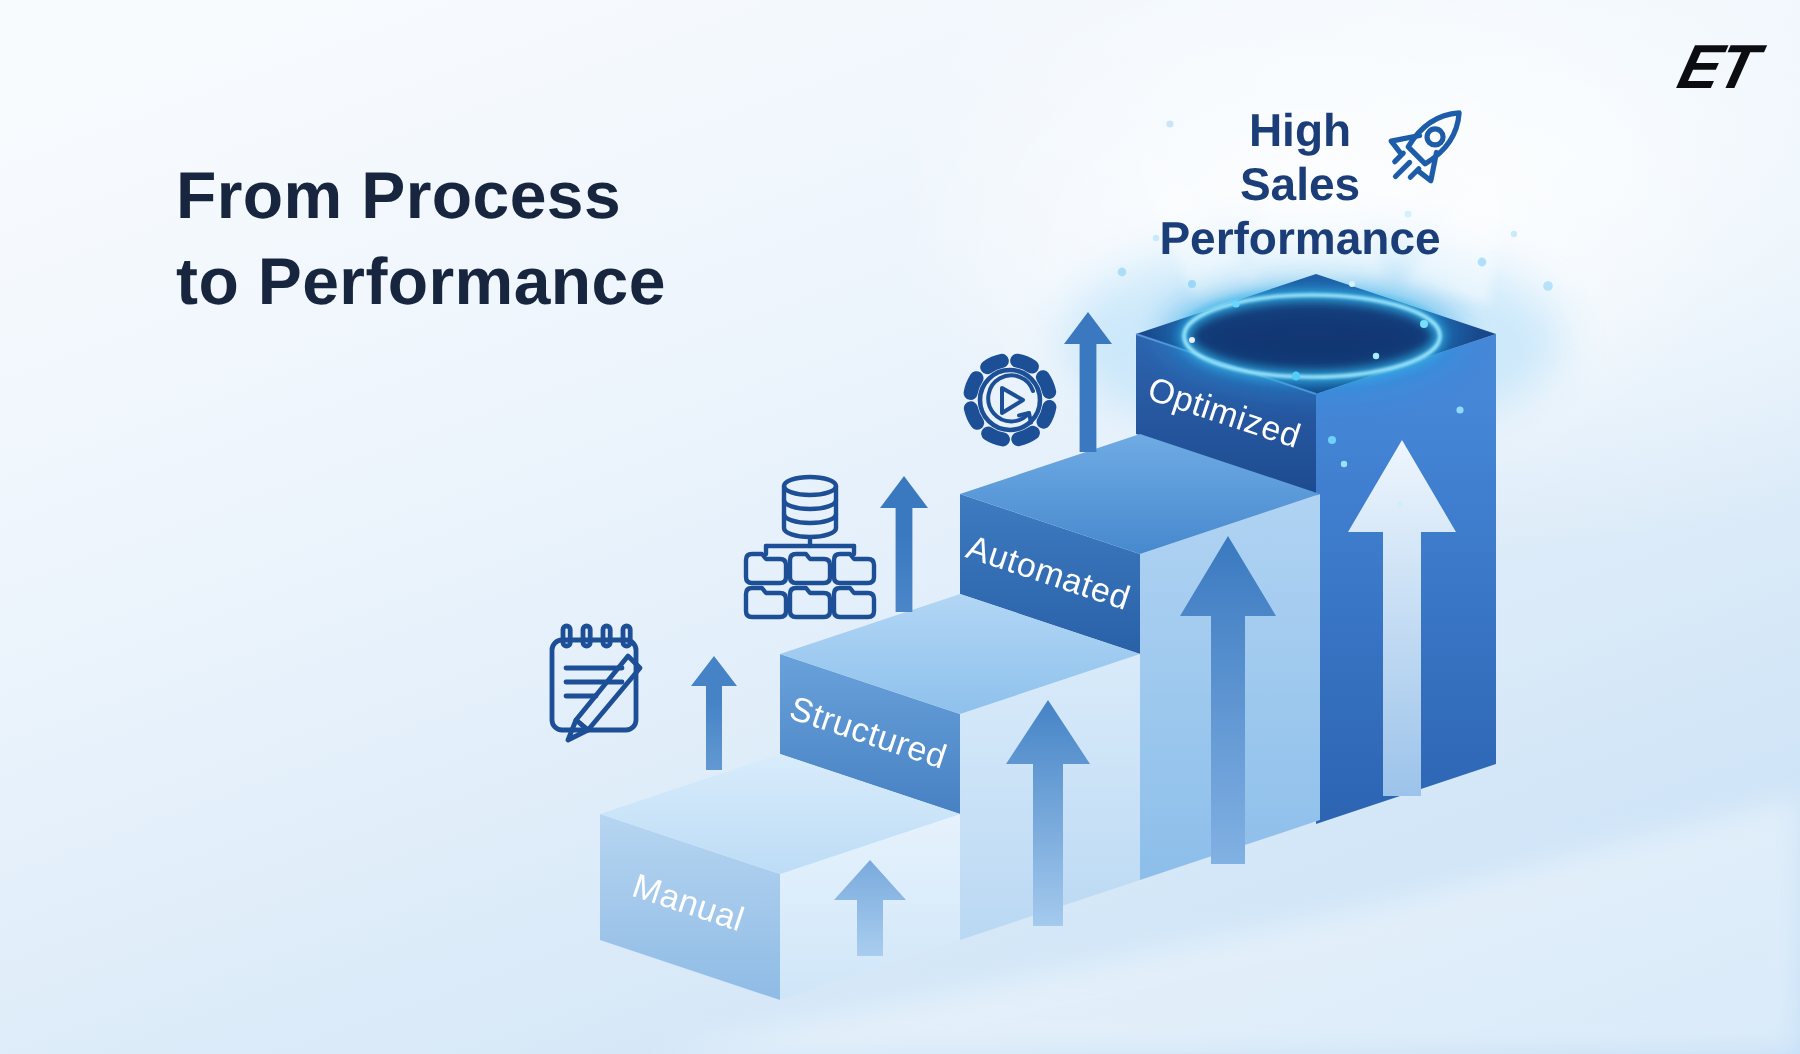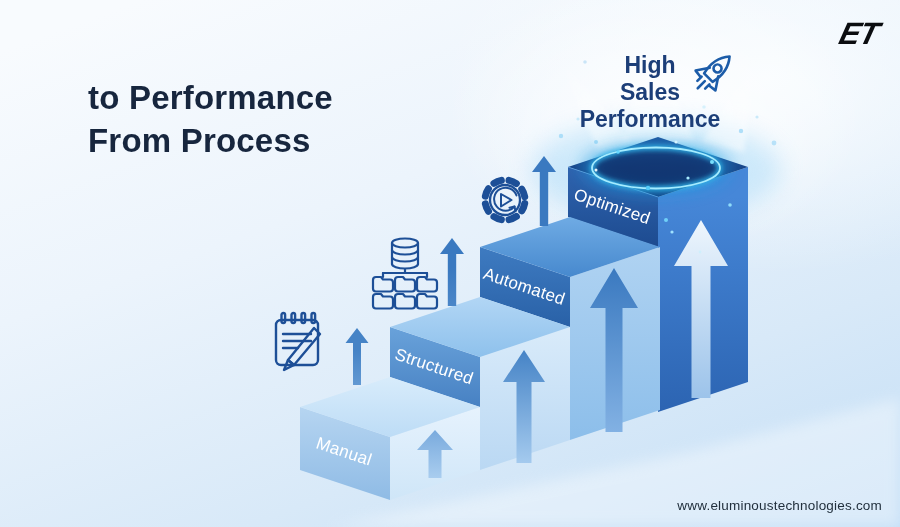--- a/index.html
+++ b/index.html
@@ -258,32 +258,31 @@
       <path d="M-6,0 L-14,12 L-6,13"></path>
       <path d="M6,0 L14,12 L6,13"></path>
       <line x1="0" y1="13" x2="0" y2="23"></line>
       <line x1="-5.5" y1="12" x2="-5.5" y2="18"></line>
       <line x1="5.5" y1="12" x2="5.5" y2="18"></line>
     </g>
   </g>
 </svg>
 
 <div class="title">
+  <div>From Process</div>
   <div>to Performance</div>
-  <div>From Process</div>
 </div>
 
 <div class="summit-text">
   <div>High</div>
   <div>Sales</div>
   <div>Performance</div>
 </div>
 
 <div class="step-label lbl-manual">Manual</div>
 <div class="step-label lbl-structured">Structured</div>
 <div class="step-label lbl-automated">Automated</div>
 <div class="step-label lbl-optimized">Optimized</div>
 
 <div class="logo">ET</div>
 
-<div class="website">www.eluminoustechnologies.com</div>
 
 </div>
 
 </body></html>

